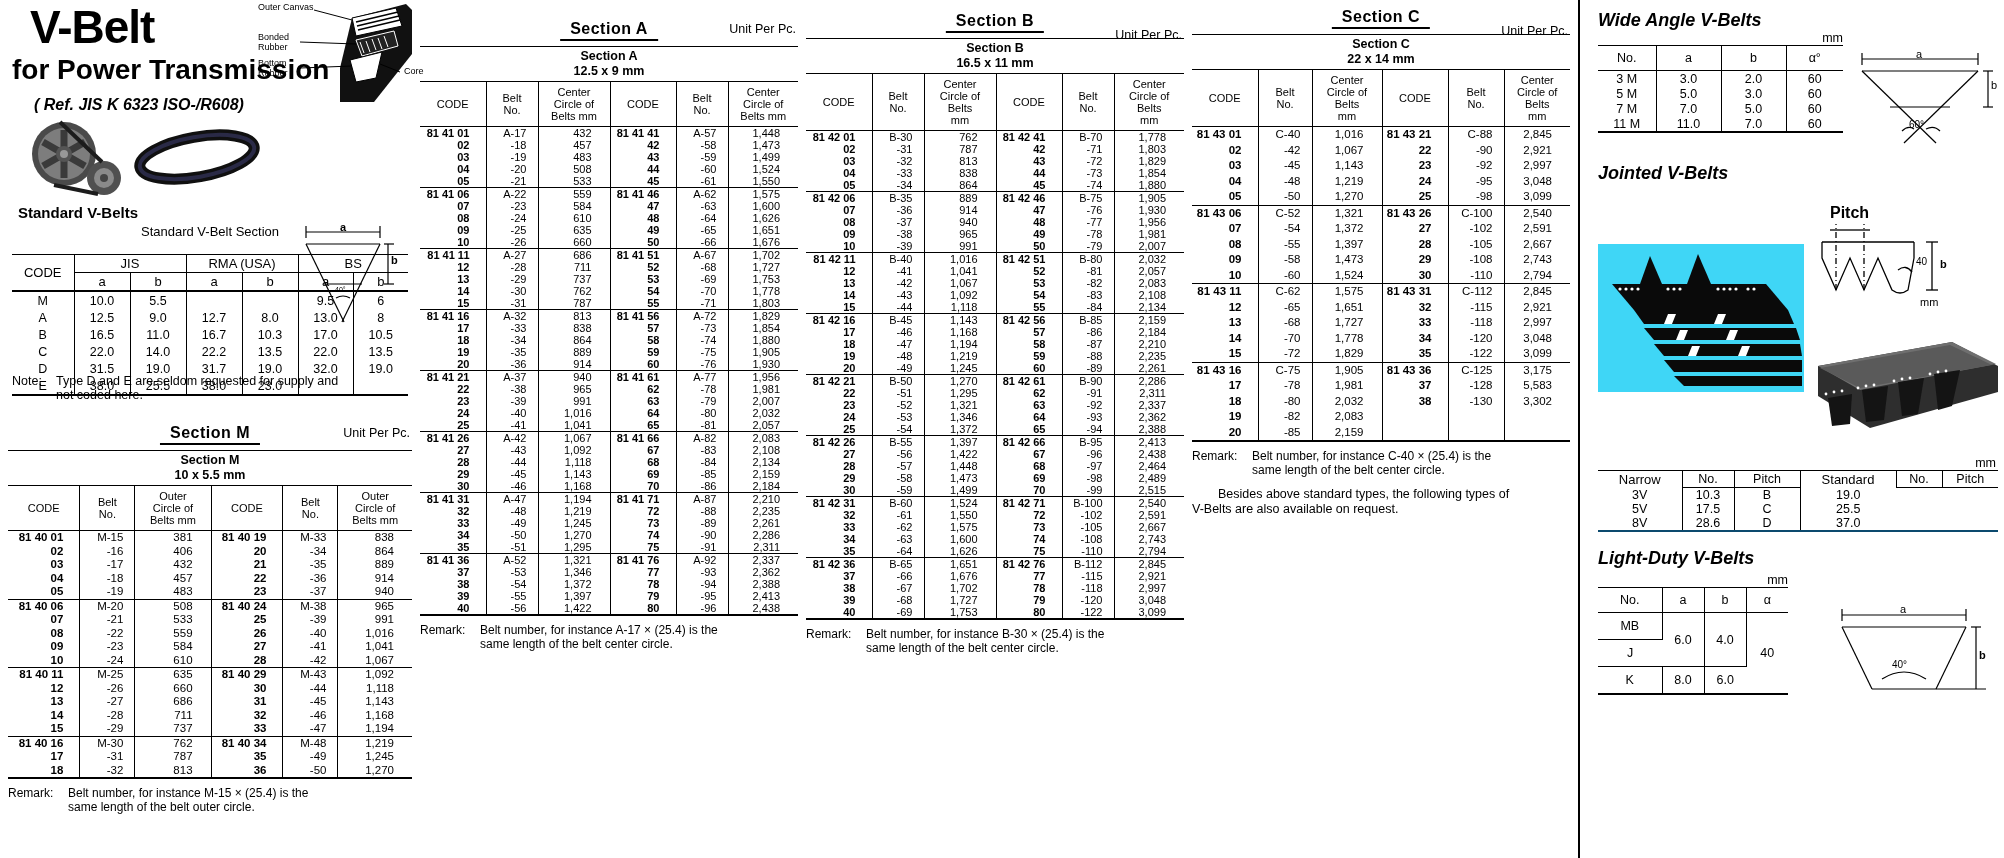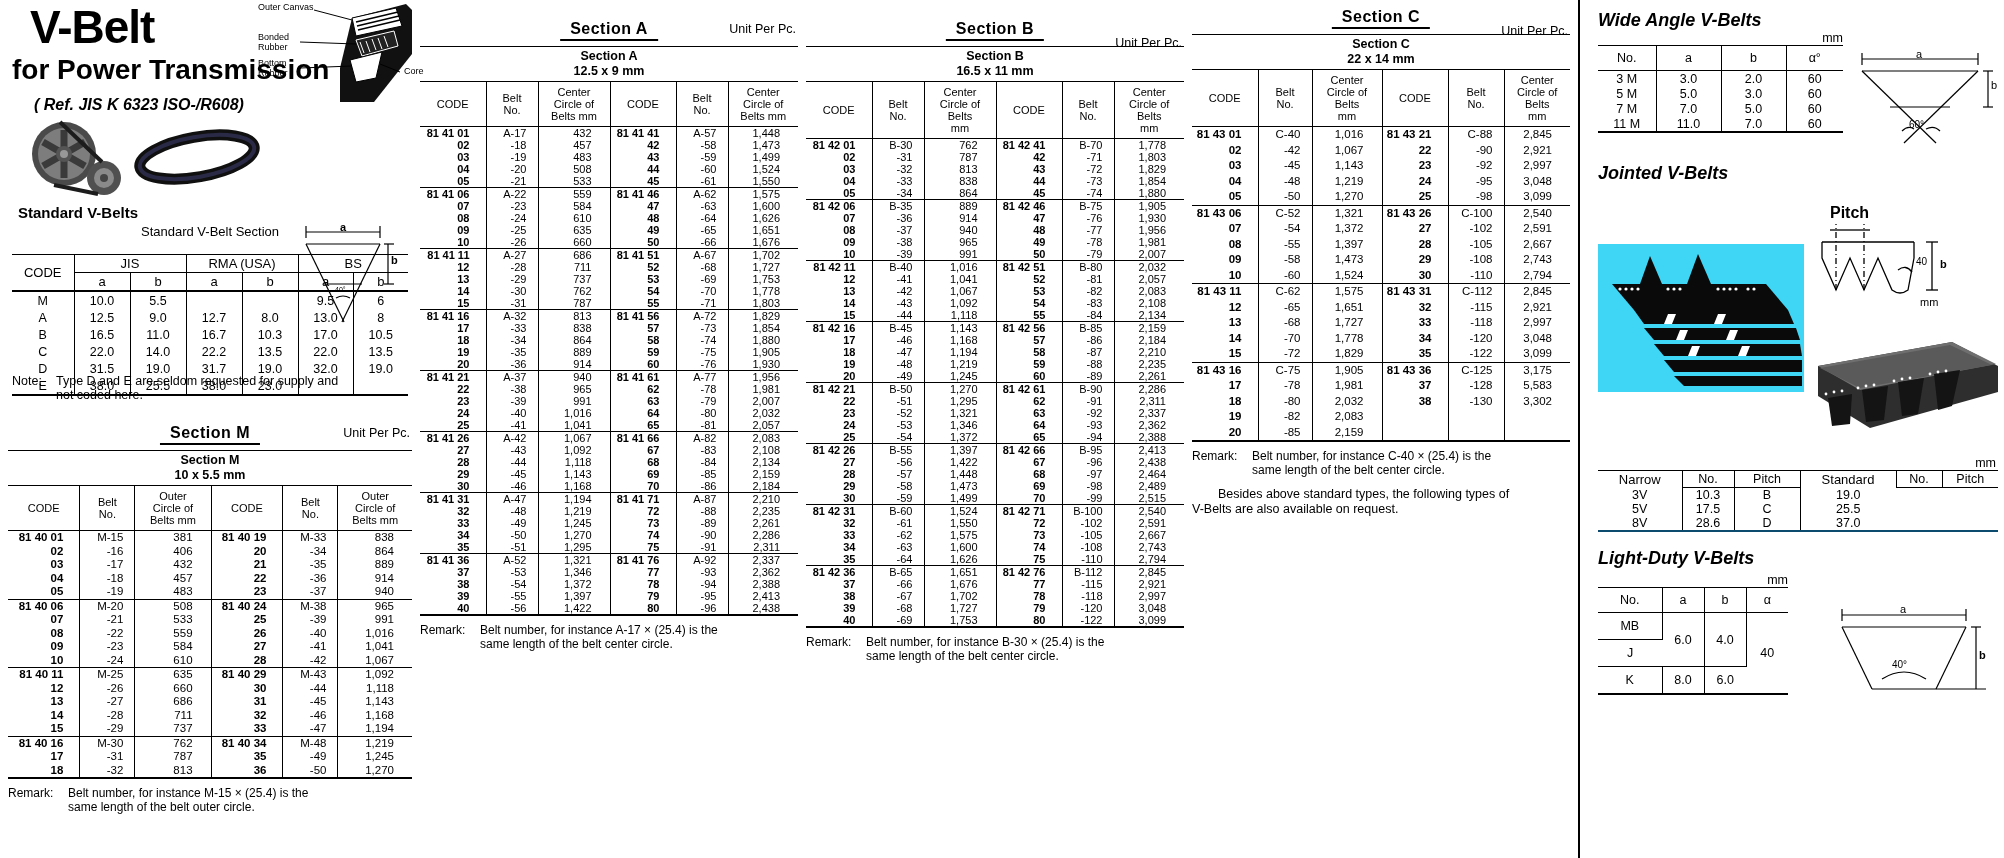--- a/index.html
+++ b/index.html
@@ -56,21 +56,21 @@
   .sec-table tbody td:nth-child(3),.sec-table tbody td:nth-child(6){text-align:right;padding-right:18px;}
   .sec-table tr.gs td{border-top:1px solid #000;}
   .dense tbody td{height:12px;line-height:12px;}
   .medium tbody td{height:13.5px;line-height:13.5px;font-size:11.5px;}
   .roomy tbody td{height:15.5px;line-height:15.5px;font-size:11.5px;}
   .remark{display:flex;font-size:12px;margin-top:7px;line-height:14px;}
   .remark .lbl{flex:none;width:60px;}
   .remark .txt{white-space:pre-line;}
   .besides{font-size:12.5px;line-height:15px;margin-top:10px;white-space:pre-line;text-indent:26px;}
   .pad-a{padding-top:20px;}
-  .pad-b{padding-top:20px;}
+  .pad-b{padding-top:12px;}
   .pad-c{padding-top:8px;}
   .m-section{position:absolute;top:424px;left:0;width:100%;}
 
   
   .it-head{font-size:18px;font-weight:bold;font-style:italic;}
   .mm-right{text-align:right;font-size:12.5px;padding-right:6px;}
   .wa-wrap{position:relative;height:118px;}
   .wa-table{width:245px;border-top:1px solid #000;border-bottom:2px solid #000;}
   .wa-table th,.wa-table td{padding:0;border-right:1px solid #000;}
   .wa-table th:last-child,.wa-table td:last-child{border-right:none;}

